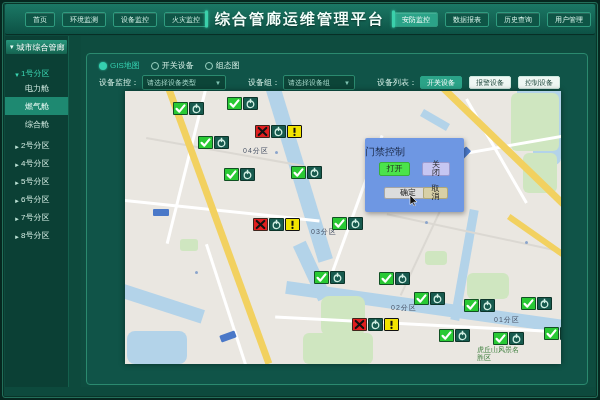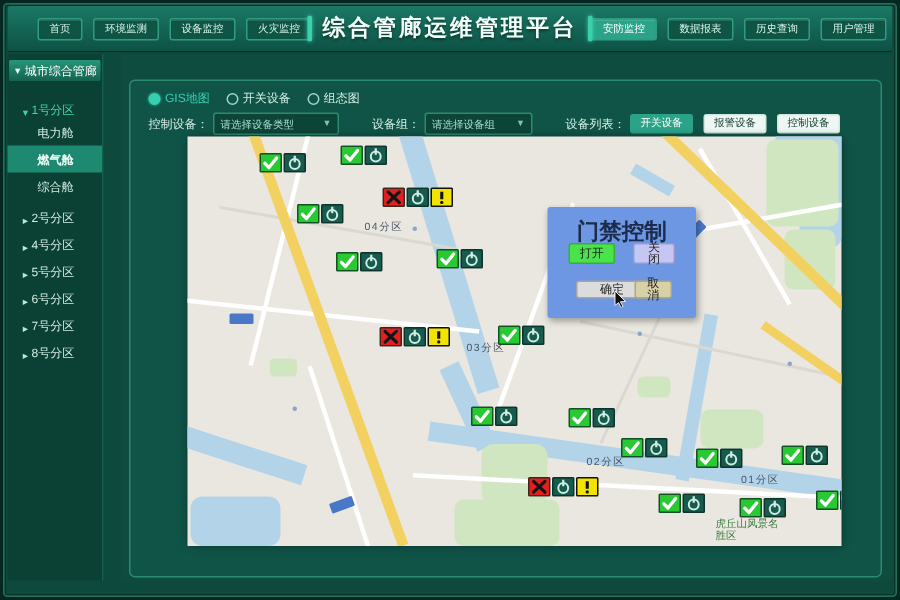--- a/index.html
+++ b/index.html
@@ -30,21 +30,21 @@
              background:linear-gradient(#27957b,#156350);color:#fff;font-size:8px;cursor:pointer;
              border-radius:1px;white-space:nowrap;}
   .tree-root .arrow{font-size:7px;color:#eafff8;}
   .titem{height:18px;display:flex;align-items:center;font-size:8px;color:#d3ece3;cursor:pointer;
          white-space:nowrap;}
   .titem .arrow{font-size:7px;color:#bfe4d8;width:8px;text-align:center;flex:none;}
   .titem.zone{padding-left:8px;align-items:flex-end;}
   .titem.cabin{padding-left:20px;}
   .titem.expanded{color:#3bd6b2;}
   .titem.expanded .arrow{color:#3bd6b2;}
-  .titem.selected{background:#1e8971;color:#f0fffa;font-weight:bold;}
+  .titem.selected{background:#1e8971;color:#f0fffa;}
   
   .main{flex:1;position:relative;background:#0e4c3f;}
   .panel{position:absolute;left:5px;right:7px;top:17px;bottom:2px;background:#105448;
          border:1px solid #2b8a6f;border-radius:4px;}
   .radio-row{position:absolute;top:6px;left:12px;display:flex;gap:11px;align-items:center;}
   .radio{display:flex;align-items:center;gap:3px;font-size:8px;color:#d5efe6;cursor:pointer;}
   .rdot{width:6px;height:6px;border:1px solid #9fd6c6;border-radius:50%;flex:none;background:transparent;}
   .radio.sel{color:#35d0b0;}
   .radio.sel .rdot{background:#35d0b0;border-color:#35d0b0;box-shadow:0 0 2px #35d0b0;}
   .filter-row{position:absolute;top:21px;left:12px;display:flex;align-items:center;font-size:8px;
@@ -77,22 +77,22 @@
   .tile{width:15px;height:13px;flex:none;display:block;border:1px solid rgba(10,40,30,.75);
         border-radius:1px;box-sizing:border-box;}
   .tile svg{width:100%;height:100%;display:block;}
   .tile.ok{background:#29c934;}
   .tile.pwr{background:#175a4e;}
   .tile.bad{background:#e01f1f;}
   .tile.warn{background:#f2e400;border-color:#111;}
   
   .dialog{position:absolute;z-index:5;left:240px;top:47px;width:99px;height:74px;background:#6e97e3;
           border-radius:2px;box-shadow:1px 2px 5px rgba(0,0,0,.35);}
-  .dialog-title{position:absolute;top:7px;left:0;right:0;text-align:center;font-size:15px;
-                font-weight:bold;color:#1c2b4a;}
+  .dialog-title{position:absolute;top:7px;left:0;right:0;font-size:10px;
+                font-weight:normal;color:#1c2b4a;}
   .dbtn{position:absolute;font-size:8px;line-height:1;display:flex;align-items:center;
         justify-content:center;cursor:pointer;color:#222;border-radius:2px;font-family:Liberation Sans, sans-serif;}
   .btn-open{left:14px;top:24px;width:31px;height:14px;background:#4be34b;border:1px solid #38b038;}
   .btn-close{left:57px;top:24px;width:28px;height:14px;background:#c6c6f2;border:1px solid #9a9ad0;}
   .btn-ok{left:19px;top:49px;width:48px;height:12px;background:#dcdcdc;border:1px solid #a5a5a5;}
   .btn-cancel{left:58px;top:49px;width:25px;height:12px;background:#d8d0a6;border:1px solid #b0a878;}
   .cursor-icon{position:absolute;left:44px;top:54px;z-index:6;pointer-events:none;}
 </style>
 </head>
 <body>
@@ -179,21 +179,21 @@
               <span class="rdot"></span>
               <span>开关设备</span>
             </span>
             <span class="radio">
               <span class="rdot"></span>
               <span>组态图</span>
             </span>
           </div>
 
         <div class="filter-row">
-          <span class="flabel">控制设备：</span>
+          <span class="flabel">设备监控：</span>
           <div class="dropdown dd-type">
             <span>请选择设备类型</span>
             <span class="caret">▼</span>
           </div>
           <span class="flabel">设备组：</span>
           <div class="dropdown dd-group">
             <span>请选择设备组</span>
             <span class="caret">▼</span>
           </div>
           <span class="flabel">设备列表：</span>

